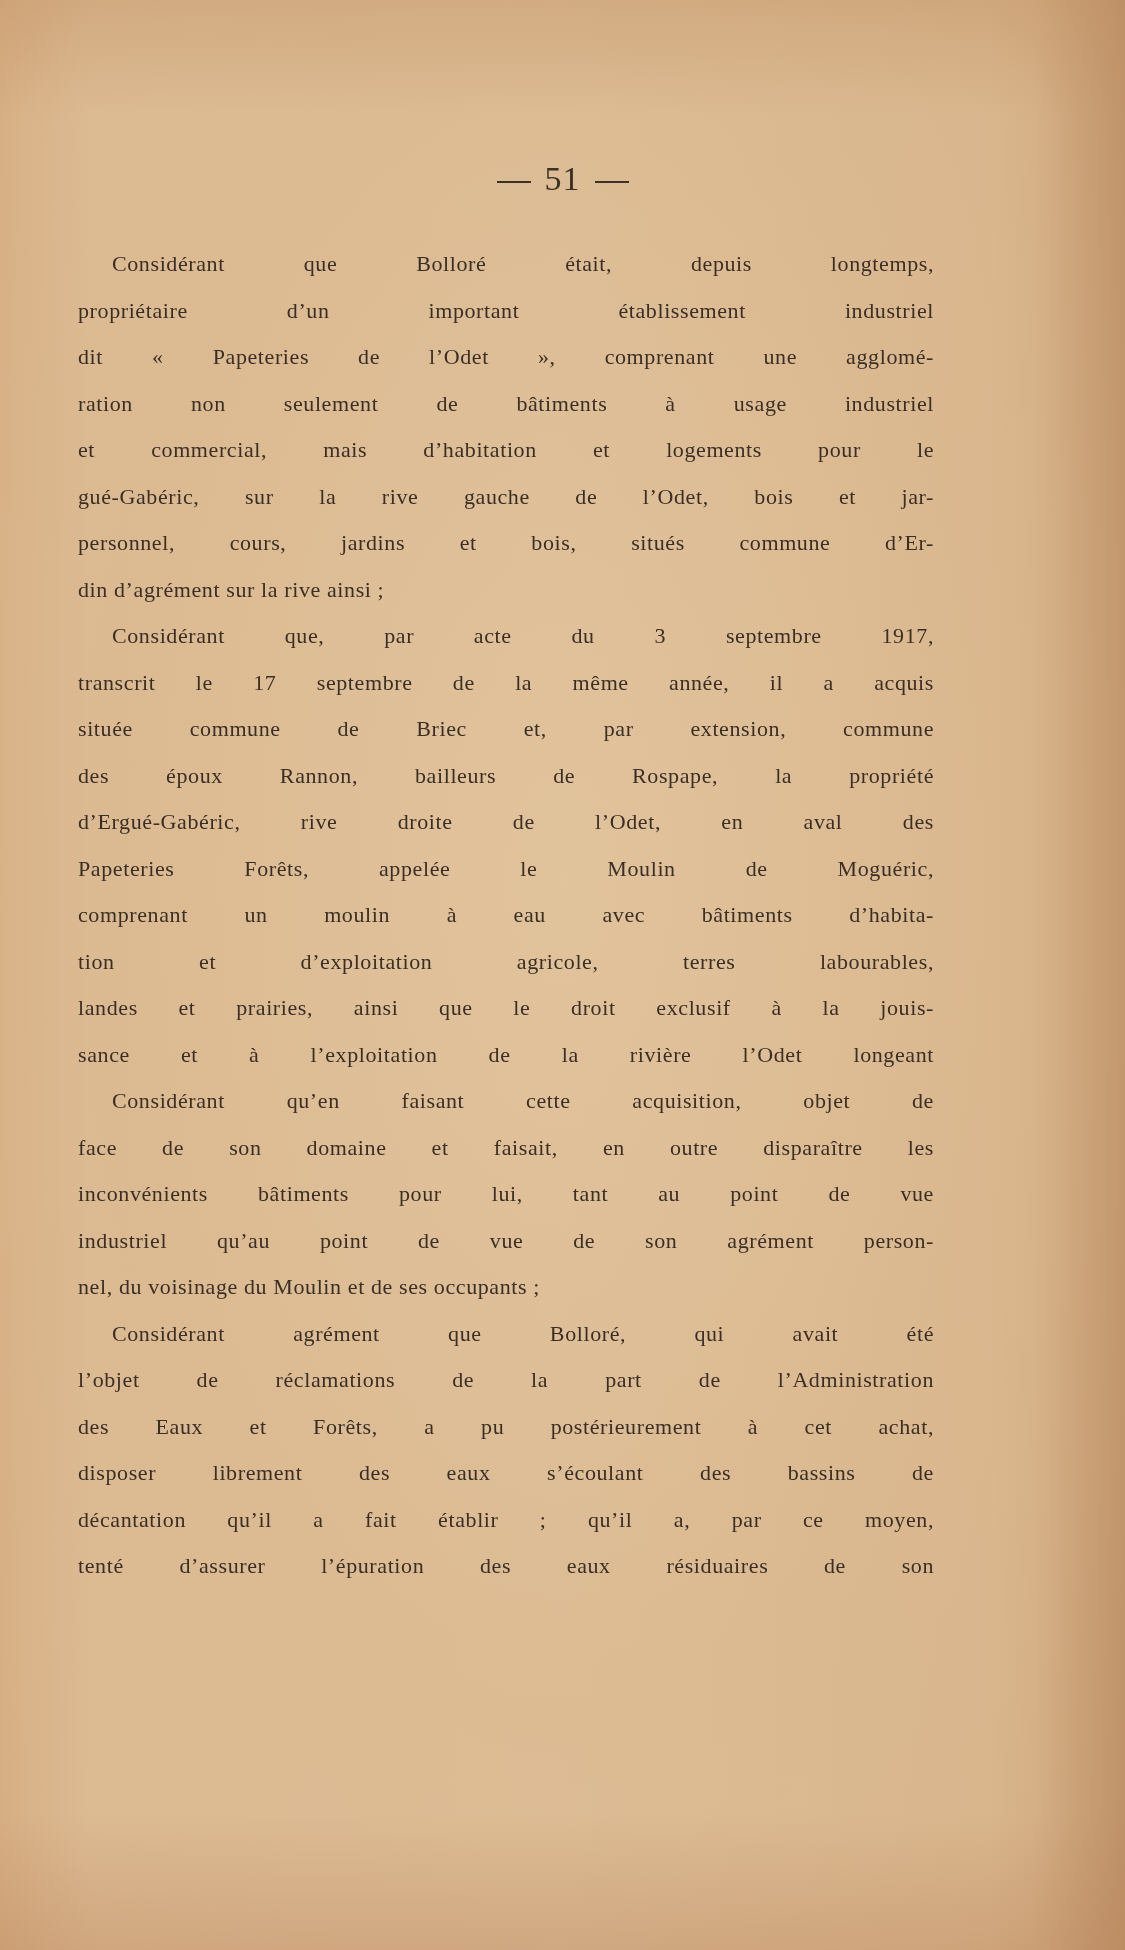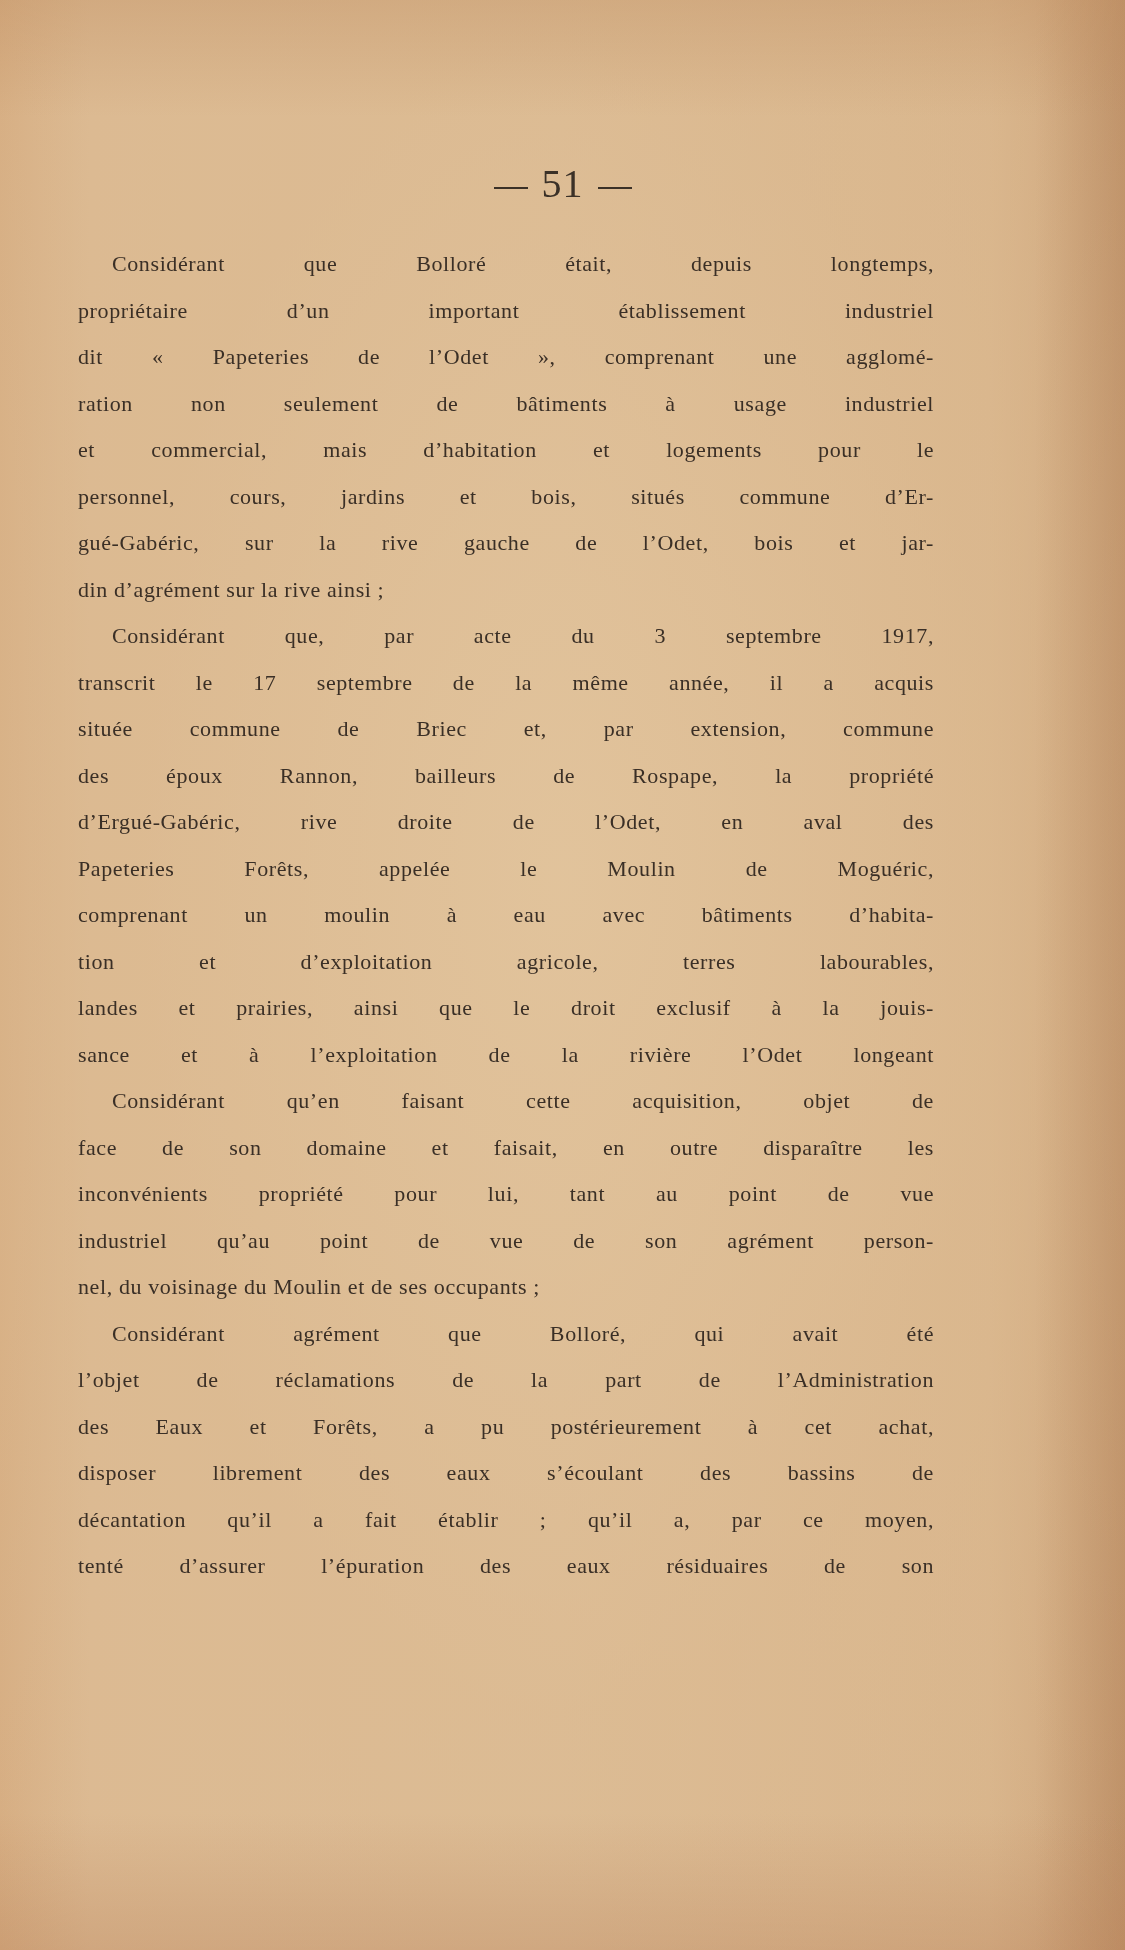--- a/index.html
+++ b/index.html
@@ -31,21 +31,21 @@
         linear-gradient(0deg, rgba(185,130,90,0.35) 0%, rgba(185,130,90,0) 7%),
         linear-gradient(90deg, rgba(0,0,0,0) 92%, rgba(170,120,80,0.35) 100%);
       pointer-events: none;
     }
     .folio {
       position: absolute;
       top: 160px;
       left: 0;
       width: 1125px;
       text-align: center;
-      font-size: 40px;
+      font-size: 34px;
       color: #3b3127;
       letter-spacing: 1px;
     }
     .folio .dash {
       display: inline-block;
       width: 34px;
       height: 2px;
       background: #3b3127;
       vertical-align: middle;
       margin: 0 14px;
@@ -81,40 +81,40 @@
     <span class="dash"></span><span>51</span><span class="dash"></span>
   </div>
 
   <div class="text-block" id="text-block">
       <div>
         <div class="line indent">Considérant que Bolloré était, depuis longtemps,</div>
         <div class="line">propriétaire d’un important établissement industriel</div>
         <div class="line">dit « Papeteries de l’Odet », comprenant une agglomé-</div>
         <div class="line">ration non seulement de bâtiments à usage industriel</div>
         <div class="line">et commercial, mais d’habitation et logements pour le</div>
+        <div class="line">gué-Gabéric, sur la rive gauche de l’Odet, bois et jar-</div>
         <div class="line">personnel, cours, jardins et bois, situés commune d’Er-</div>
-        <div class="line">gué-Gabéric, sur la rive gauche de l’Odet, bois et jar-</div>
         <div class="line last">din d’agrément sur la rive ainsi ;</div>
       </div>
       <div>
         <div class="line indent">Considérant que, par acte du 3 septembre 1917,</div>
         <div class="line">transcrit le 17 septembre de la même année, il a acquis</div>
         <div class="line">située commune de Briec et, par extension, commune</div>
         <div class="line">des époux Rannon, bailleurs de Rospape, la propriété</div>
         <div class="line">d’Ergué-Gabéric, rive droite de l’Odet, en aval des</div>
         <div class="line">Papeteries Forêts, appelée le Moulin de Moguéric,</div>
         <div class="line">comprenant un moulin à eau avec bâtiments d’habita-</div>
         <div class="line">tion et d’exploitation agricole, terres labourables,</div>
         <div class="line">landes et prairies, ainsi que le droit exclusif à la jouis-</div>
         <div class="line">sance et à l’exploitation de la rivière l’Odet longeant</div>
       </div>
       <div>
         <div class="line indent">Considérant qu’en faisant cette acquisition, objet de</div>
         <div class="line">face de son domaine et faisait, en outre disparaître les</div>
-        <div class="line">inconvénients propriété pour lui, tant au point de vue</div>
+        <div class="line">inconvénients bâtiments pour lui, tant au point de vue</div>
         <div class="line">industriel qu’au point de vue de son agrément person-</div>
         <div class="line last">nel, du voisinage du Moulin et de ses occupants ;</div>
       </div>
       <div>
         <div class="line indent">Considérant agrément que Bolloré, qui avait été</div>
         <div class="line">l’objet de réclamations de la part de l’Administration</div>
         <div class="line">des Eaux et Forêts, a pu postérieurement à cet achat,</div>
         <div class="line">disposer librement des eaux s’écoulant des bassins de</div>
         <div class="line">décantation qu’il a fait établir ; qu’il a, par ce moyen,</div>
         <div class="line">tenté d’assurer l’épuration des eaux résiduaires de son</div>

